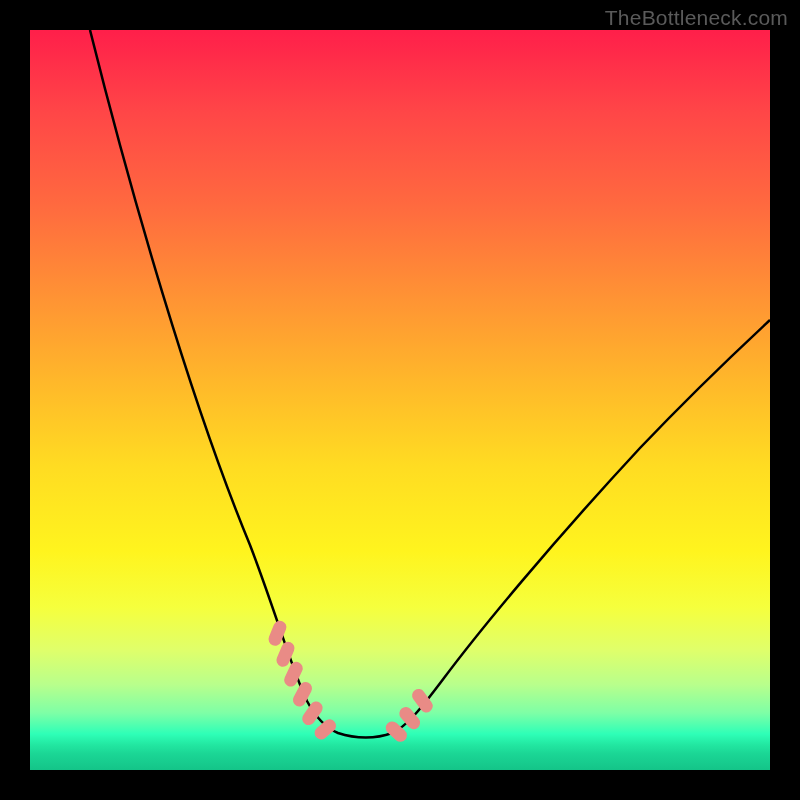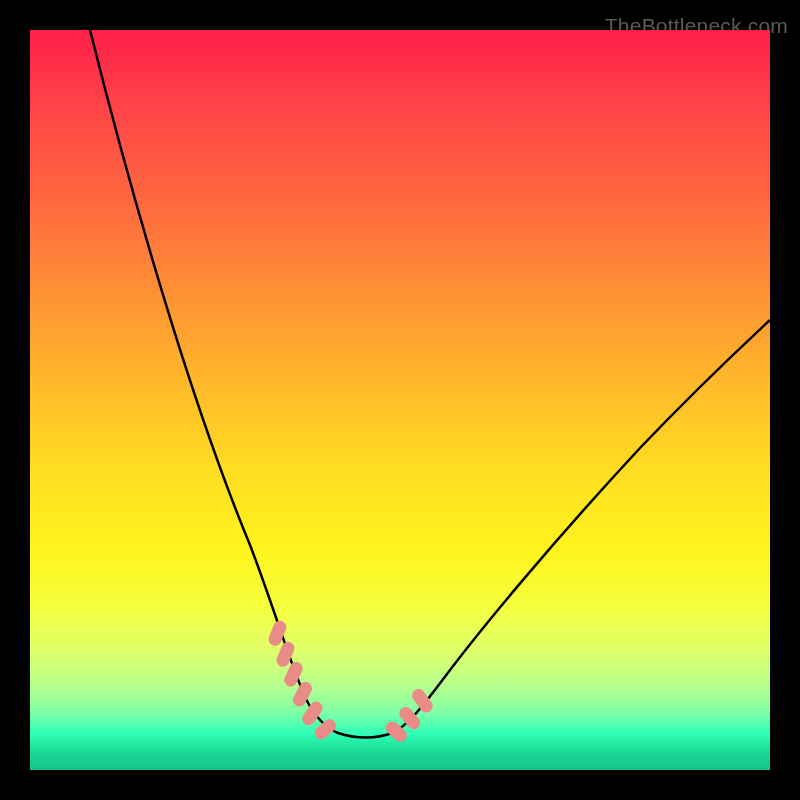--- a/index.html
+++ b/index.html
@@ -58,21 +58,21 @@
   }
   .curve-svg {
     position: absolute;
     left: 0;
     top: 0;
     width: 100%;
     height: 100%;
   }
   .watermark {
     position: absolute;
-    top: 14px;
+    top: 6px;
     right: 12px;
     color: #5a5a5a;
     font-size: 21px;
     font-weight: 500;
     letter-spacing: 0.2px;
   }
 </style>
 </head>
 <body>
 

